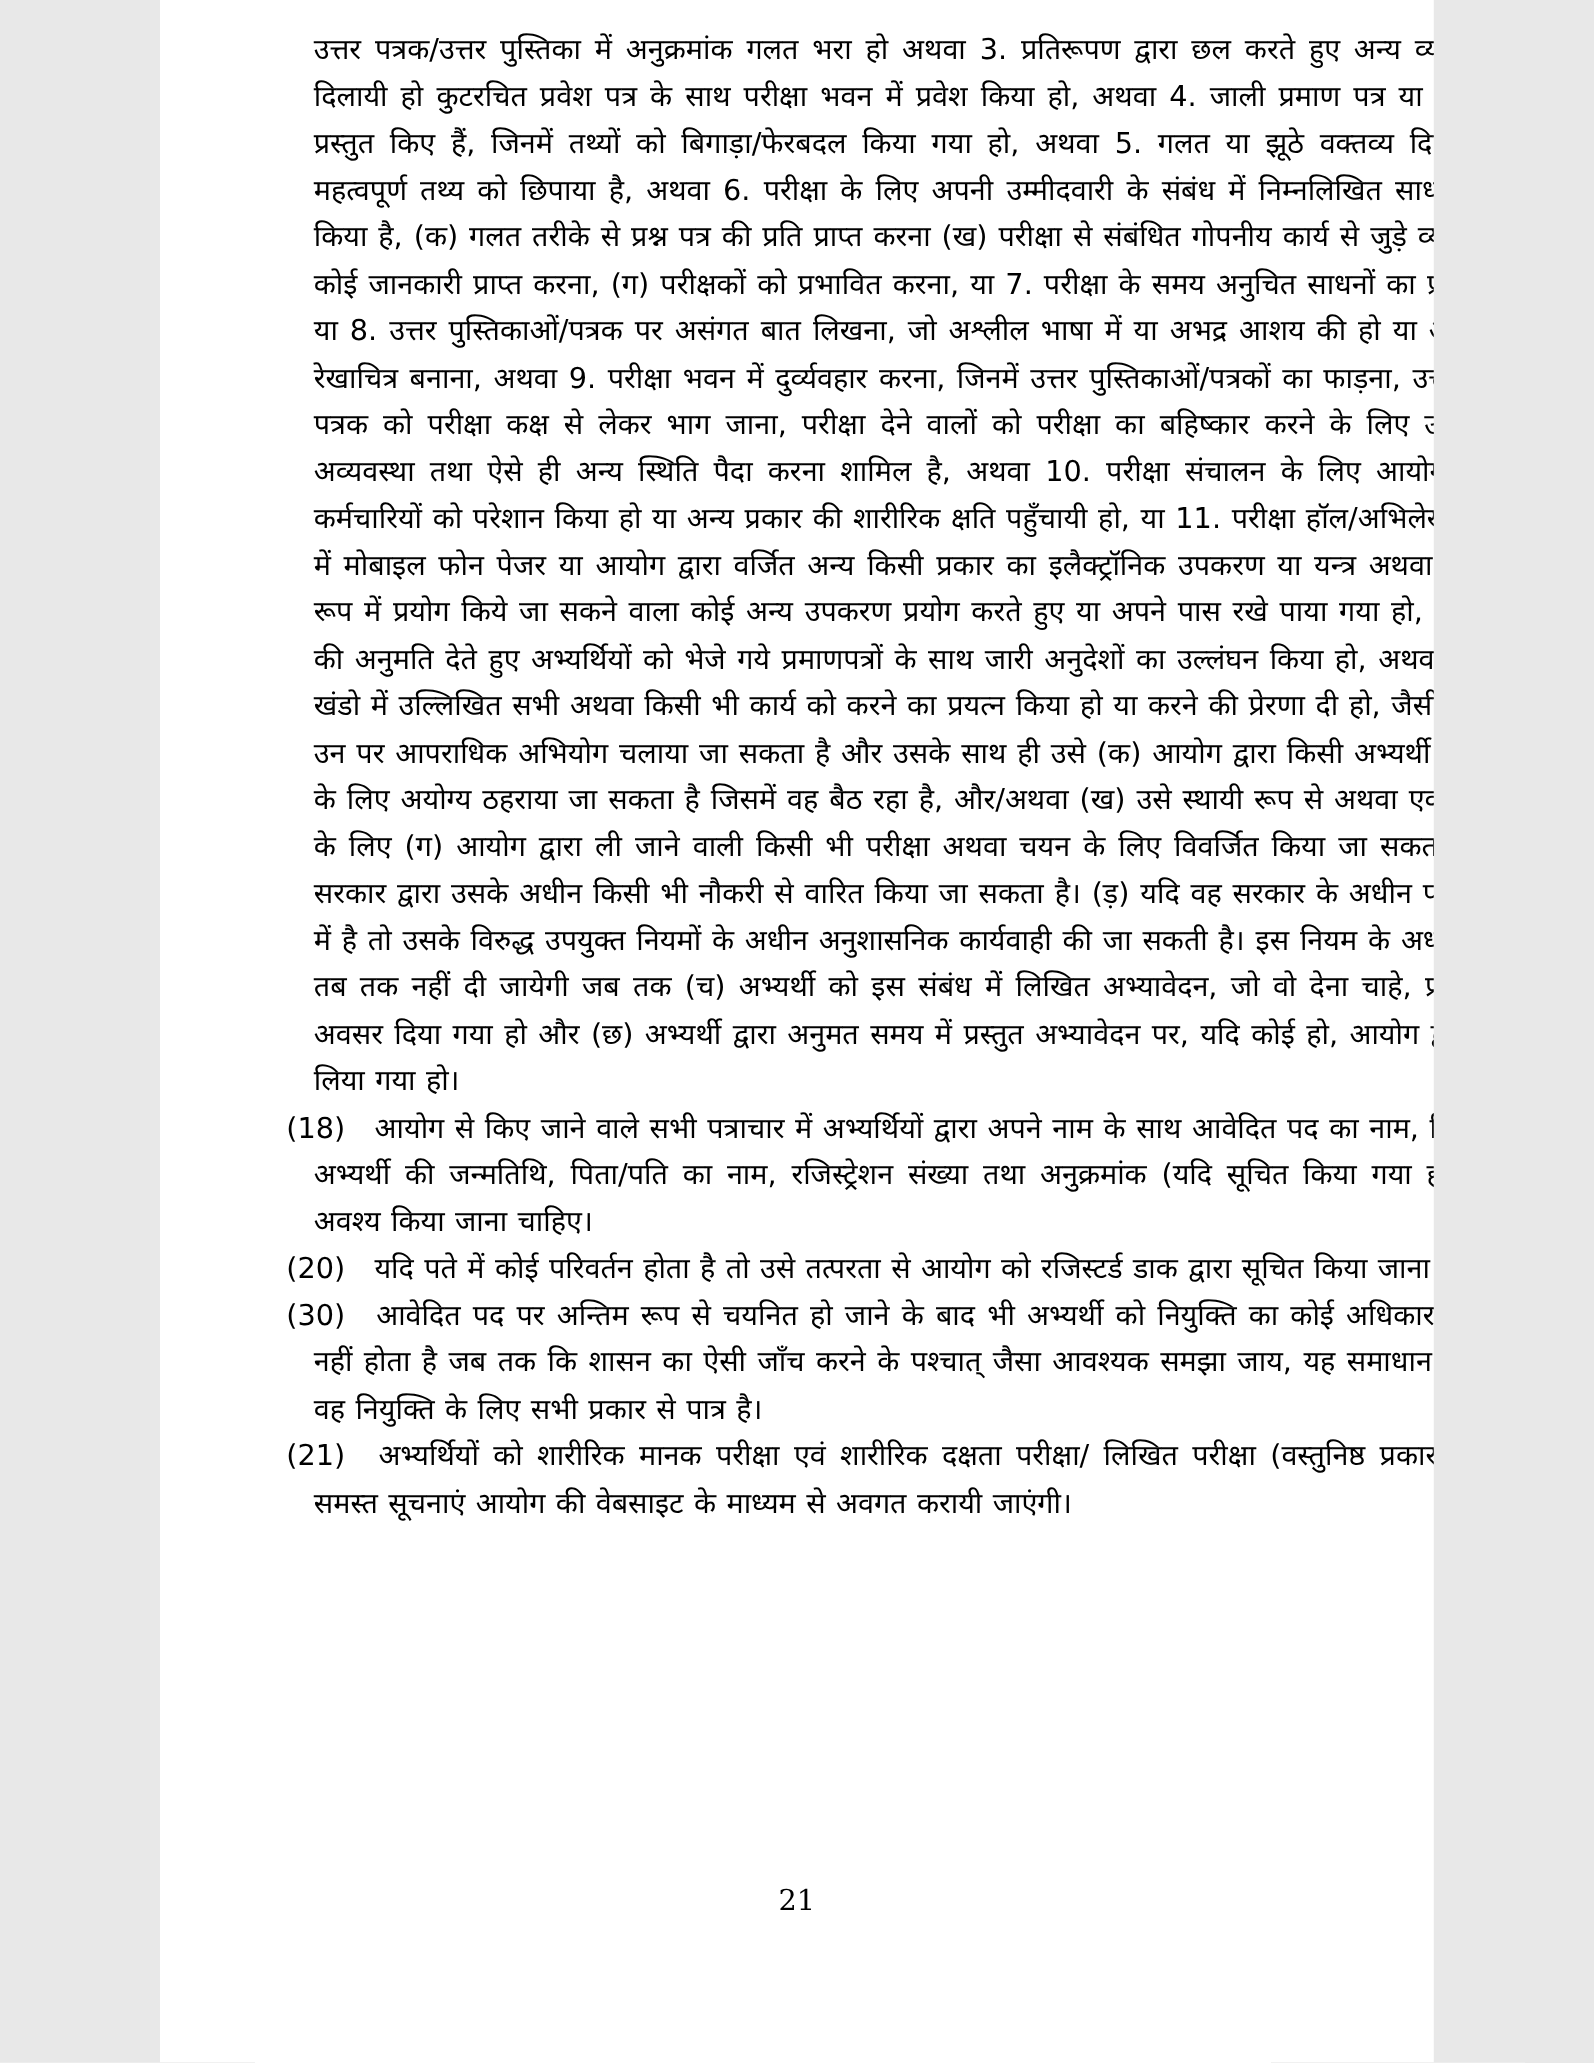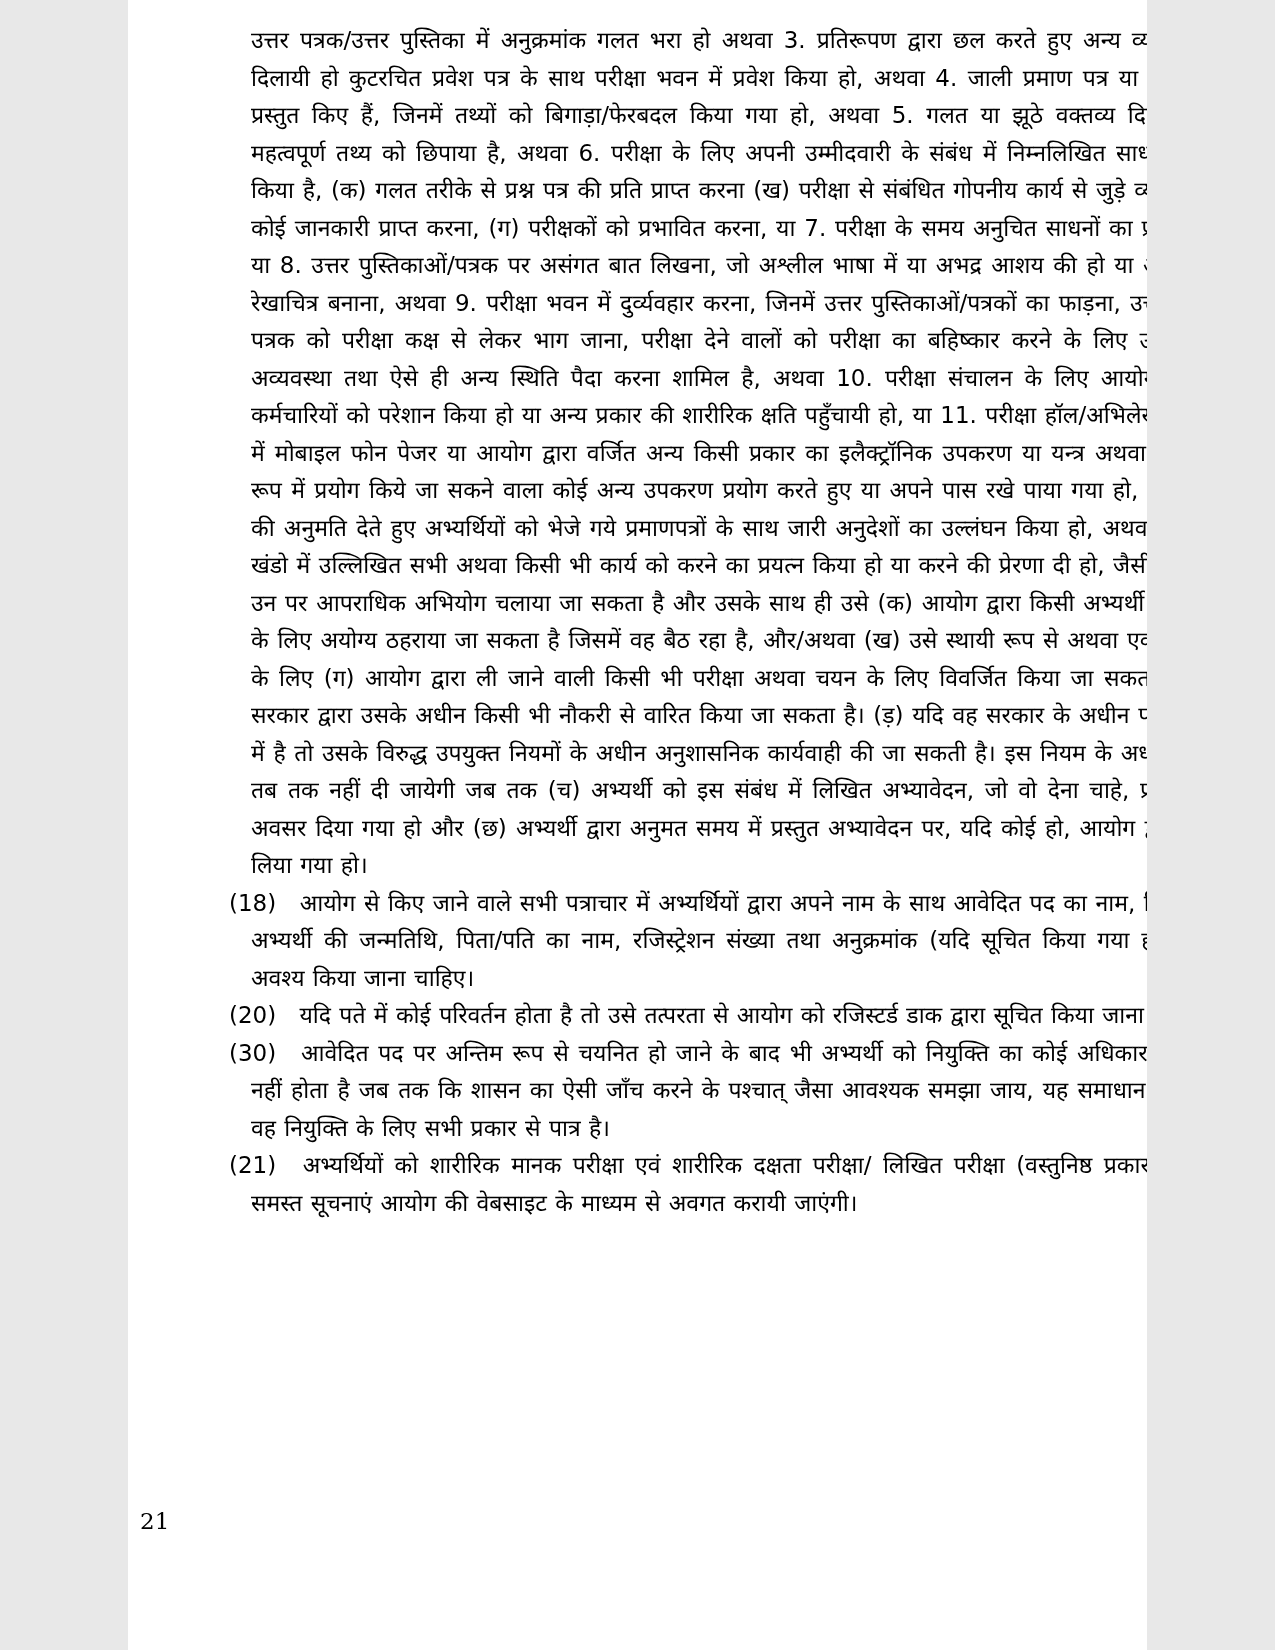--- a/index.html
+++ b/index.html
@@ -38,24 +38,24 @@
   }
   p.list-item .num {
     margin-right: 15px;
     white-space: nowrap;
   }
   .page-number {
     position: absolute;
     top: 1508px;
     left: 0;
     width: 100%;
+    text-align: center;
     font-family: "DejaVu Serif", "Liberation Serif", serif;
     font-size: 23px;
     color: #000000;
-    padding-left: 12px;
   }
 </style>
 </head>
 <body>
 
 <div class="page">
 
   <div class="body-text">
 
     <p>उत्तर पत्रक/उत्तर पुस्तिका में अनुक्रमांक गलत भरा हो अथवा 3. प्रतिरूपण द्वारा छल करते हुए अन्य व्यक्ति से परीक्षा दिलायी हो कुटरचित प्रवेश पत्र के साथ परीक्षा भवन में प्रवेश किया हो, अथवा 4. जाली प्रमाण पत्र या ऐसे प्रमाण पत्र प्रस्तुत किए हैं, जिनमें तथ्यों को बिगाड़ा/फेरबदल किया गया हो, अथवा 5. गलत या झूठे वक्तव्य दिए हैं या किसी महत्वपूर्ण तथ्य को छिपाया है, अथवा  6. परीक्षा के लिए अपनी उम्मीदवारी के संबंध में निम्नलिखित साधनों का उपयोग किया है, (क) गलत तरीके से प्रश्न पत्र की प्रति प्राप्त करना (ख) परीक्षा से संबंधित गोपनीय कार्य से जुड़े व्यक्ति के बारे में कोई जानकारी प्राप्त करना, (ग) परीक्षकों को प्रभावित करना, या 7. परीक्षा के समय अनुचित साधनों का प्रयोग किया हो, या 8. उत्तर पुस्तिकाओं/पत्रक पर असंगत बात लिखना, जो अश्लील भाषा में या अभद्र आशय की हो या अश्लील या भद्दे रेखाचित्र बनाना, अथवा 9. परीक्षा भवन में दुर्व्यवहार करना, जिनमें उत्तर पुस्तिकाओं/पत्रकों का फाड़ना, उत्तर पुस्तिकाओं/पत्रक को परीक्षा कक्ष से लेकर भाग जाना, परीक्षा देने वालों को परीक्षा का बहिष्कार करने के लिए उकसाना अथवा अव्यवस्था तथा ऐसे ही अन्य स्थिति पैदा करना शामिल है, अथवा 10. परीक्षा संचालन के लिए आयोग द्वारा नियुक्त कर्मचारियों को परेशान किया हो या अन्य प्रकार की शारीरिक क्षति पहुँचायी हो, या 11. परीक्षा हॉल/अभिलेख परीक्षण कक्ष में मोबाइल फोन पेजर या आयोग द्वारा वर्जित अन्य किसी प्रकार का इलैक्ट्रॉनिक उपकरण या यन्त्र अथवा संचार यन्त्र के रूप में प्रयोग किये जा सकने वाला कोई अन्य उपकरण प्रयोग करते हुए या अपने पास रखे पाया गया हो, या 12. परीक्षा की अनुमति देते हुए अभ्यर्थियों को भेजे गये प्रमाणपत्रों के साथ जारी अनुदेशों का उल्लंघन किया हो, अथवा 13. उपर्युक्त खंडो में उल्लिखित सभी अथवा किसी भी कार्य को करने का प्रयत्न किया हो या करने की प्रेरणा दी हो, जैसी भी स्थिति हो, उन पर आपराधिक अभियोग चलाया जा सकता है और उसके साथ ही उसे (क) आयोग द्वारा किसी अभ्यर्थी को उस परीक्षा के लिए अयोग्य ठहराया जा सकता है जिसमें वह बैठ रहा है, और/अथवा (ख) उसे स्थायी रूप से अथवा एक विशेष अवधि के लिए (ग) आयोग द्वारा ली जाने वाली किसी भी परीक्षा अथवा चयन के लिए विवर्जित किया जा सकता है (घ) राज्य सरकार द्वारा उसके अधीन किसी भी नौकरी से वारित किया जा सकता है। (ड़) यदि वह सरकार के अधीन पहले से ही सेवा में है तो उसके विरुद्ध उपयुक्त नियमों के अधीन अनुशासनिक कार्यवाही की जा सकती है। इस नियम के अधीन कोई शास्ति तब तक नहीं दी जायेगी जब तक (च) अभ्यर्थी को इस संबंध में लिखित अभ्यावेदन, जो वो देना चाहे, प्रस्तुत करने का अवसर दिया गया हो और (छ) अभ्यर्थी द्वारा अनुमत समय में प्रस्तुत अभ्यावेदन पर, यदि कोई हो, आयोग द्वारा विचार कर लिया गया हो।</p>

